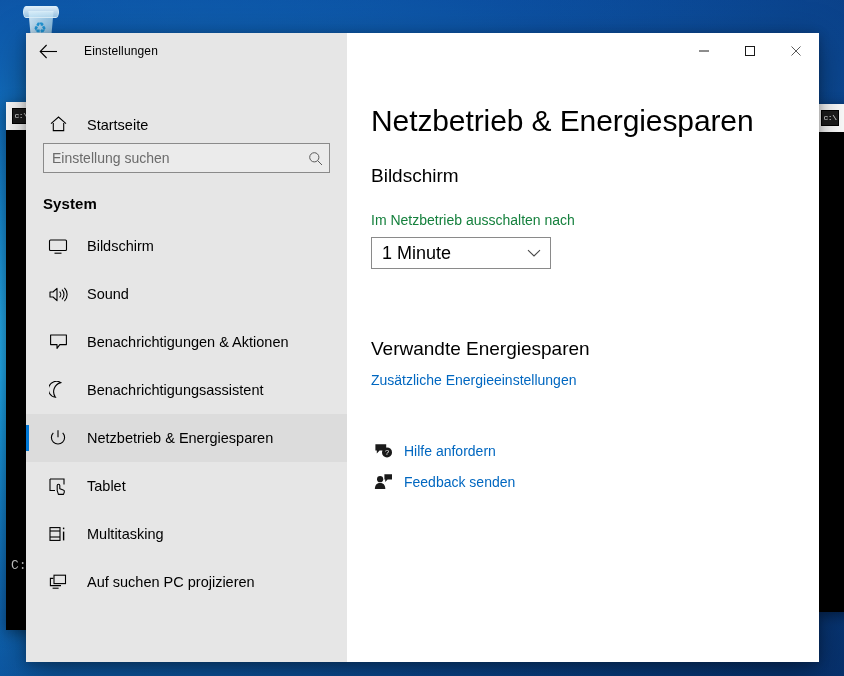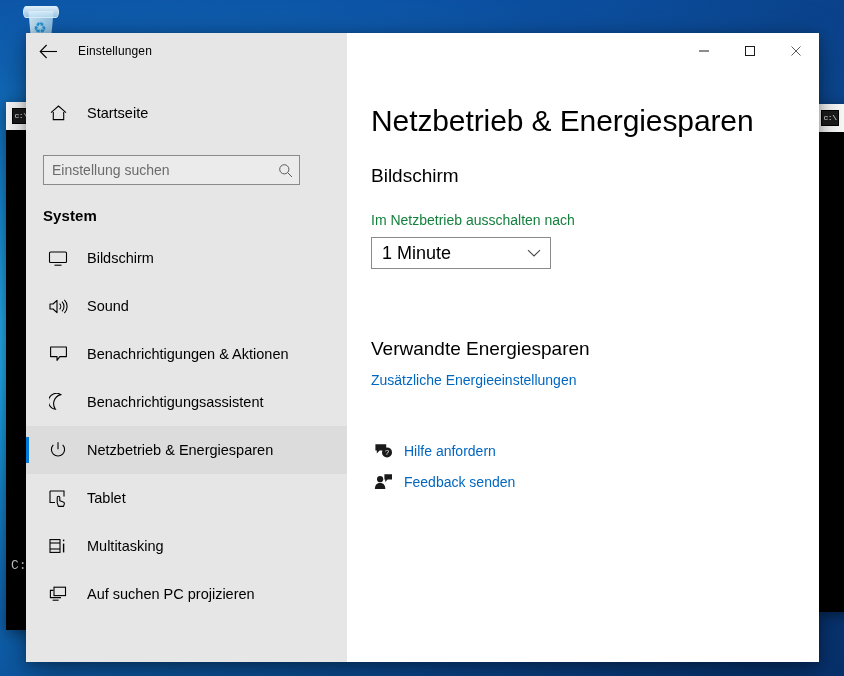--- a/index.html
+++ b/index.html
@@ -163,21 +163,21 @@
     display: flex;
     align-items: center;
     justify-content: center;
     color: #000000;
     cursor: default;
   }
   #back-button svg { display: block; }
   #window-title {
     font-size: 12px;
     color: #000000;
-    margin-left: 8px;
+    margin-left: 14px;
     letter-spacing: .15px;
   }
   #title-right {
     flex: 1 1 auto;
     background: #ffffff;
     display: flex;
     justify-content: flex-end;
     align-items: stretch;
   }
   .caption-btn {
@@ -199,40 +199,40 @@
   
   #sidebar {
     width: 321px;
     flex: 0 0 321px;
     background: #e6e6e6;
     overflow: hidden;
     position: relative;
   }
   #home-row {
     display: flex;
-    align-items: center;
+    align-items: flex-end;
     height: 40px;
     margin-top: 24px;
     padding-left: 17px;
     cursor: default;
   }
   #home-row .nav-icon {
     width: 30px;
     display: flex;
     justify-content: center;
     color: #000;
   }
   #home-label {
     font-size: 14.5px;
     color: #000000;
     margin-left: 14px;
   }
   #search-wrap {
-    margin: 22px 0 0 17px;
-    width: 257px;
+    margin: 10px 0 0 17px;
+    width: 287px;
     height: 30px;
     background: #ebebeb;
     border: 1px solid #8a8a8a;
     box-sizing: border-box;
     display: flex;
     align-items: center;
   }
   #search-input {
     flex: 1 1 auto;
     border: 0;

